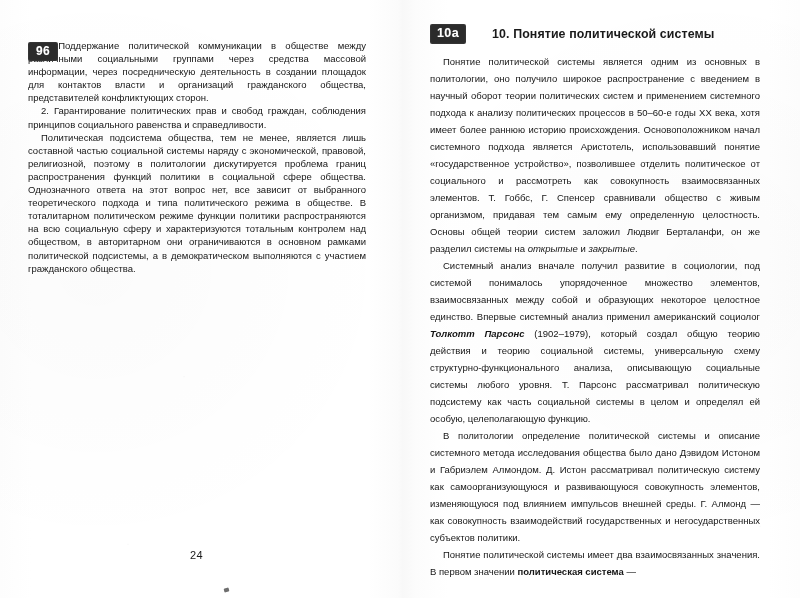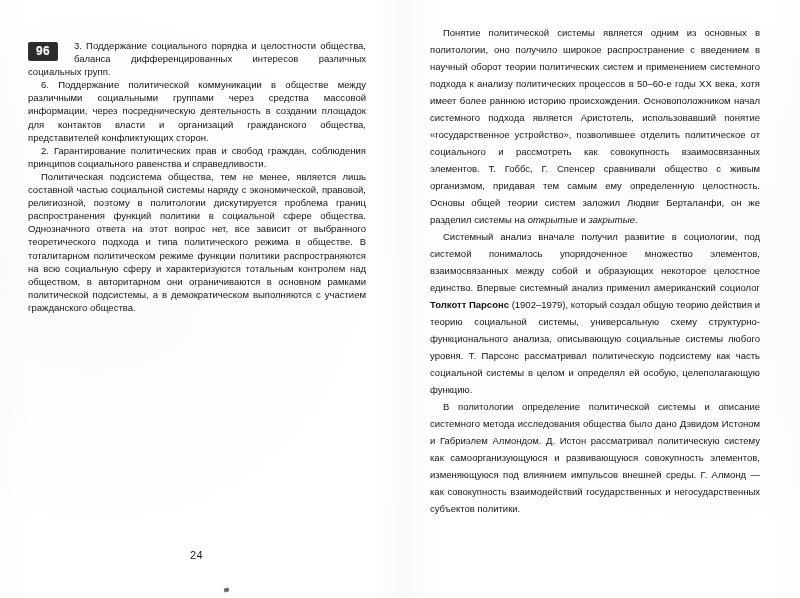--- a/index.html
+++ b/index.html
@@ -124,21 +124,21 @@
   #para-left-1::before {
     content: "";
     float: left;
     width: 46px;
     height: 26px;
     shape-outside: inset(0);
   }
 
   .b  { font-weight: bold; }
   .i  { font-style: italic; }
-  .bi { font-weight: bold; }
+  .bi { font-weight: bold; font-style: italic; }
 
   
   .folio {
     position: absolute;
     font-size: 11px;
     color: #1a1a1a;
     font-weight: normal;
     letter-spacing: 0.3px;
   }
   #folio-left  { left: 190px; top: 549px; }
@@ -160,35 +160,39 @@
 
 <div id="scan-surface">
 
   <div id="scan-noise"></div>
 
   <div class="page" id="page-left">
 
     <span class="page-badge" id="badge-96">96</span>
 
     <div class="body-text">
-      <p class="para" id="para-left-1">3. Поддержание социального порядка и целостности общества, баланса дифференцированных интересов различных социальных групп.</p>
       <p class="para">6. Поддержание политической коммуникации в обществе между различными социальными группами через средства массовой информации, через посредническую деятельность в создании площадок для контактов власти и организаций гражданского общества, представителей конфликтующих сторон.</p>
       <p class="para">2. Гарантирование политических прав и свобод граждан, соблюдения принципов социального равенства и справедливости.</p>
       <p class="para">Политическая подсистема общества, тем не менее, является лишь составной частью социальной системы наряду с экономической, правовой, религиозной, поэтому в политологии дискутируется проблема границ распространения функций политики в социальной сфере общества. Однозначного ответа на этот вопрос нет, все зависит от выбранного теоретического подхода и типа политического режима в обществе. В тоталитарном политическом режиме функции политики распространяются на всю социальную сферу и характеризуются тотальным контролем над обществом, в авторитарном они ограничиваются в основном рамками политической подсистемы, а в демократическом выполняются с участием гражданского общества.</p>
     </div>
 
     <div class="folio" id="folio-left">24</div>
     <div class="tick-mark"></div>
   </div>
 
   <div class="page" id="page-right">
 
+    <div class="heading-row">
+      <span class="page-badge">10a</span>
+      <span class="section-heading">10. Понятие политической системы</span>
+    </div>
 
     <div class="body-text" id="right-page-text-block">
 
     <p class="para">Понятие политической системы является одним из основных в политологии, оно получило широкое распространение с введением в научный оборот теории политических систем и применением системного подхода к анализу политических процессов в 50–60-е годы XX века, хотя имеет более раннюю историю происхождения. Основоположником начал системного подхода является Аристотель, использовавший понятие «государственное устройство», позволившее отделить политическое от социального и рассмотреть как совокупность взаимосвязанных элементов. Т. Гоббс, Г. Спенсер сравнивали общество с живым организмом, придавая тем самым ему определенную целостность. Основы общей теории систем заложил Людвиг Берталанфи, он же разделил системы на <span class="i">открытые</span> и <span class="i">закрытые</span>.</p>
         <p class="para">Системный анализ вначале получил развитие в социологии, под системой понималось упорядоченное множество элементов, взаимосвязанных между собой и образующих некоторое целостное единство. Впервые системный анализ применил американский социолог <span class="bi">Толкотт Парсонс</span> (1902–1979), который создал общую теорию действия и теорию социальной системы, универсальную схему структурно-функционального анализа, описывающую социальные системы любого уровня. Т. Парсонс рассматривал политическую подсистему как часть социальной системы в целом и определял ей особую, целеполагающую функцию.</p>
         <p class="para">В политологии определение политической системы и описание системного метода исследования общества было дано Дэвидом Истоном и Габриэлем Алмондом. Д. Истон рассматривал политическую систему как самоорганизующуюся и развивающуюся совокупность элементов, изменяющуюся под влиянием импульсов внешней среды. Г. Алмонд — как совокупность взаимодействий государственных и негосударственных субъектов политики.</p>
+        <p class="para">Понятие политической системы имеет два взаимосвязанных значения. В первом значении <span class="b">политическая система</span> —</p>
       </div>
 
   </div>
 
 </div>
 
 </body></html>

